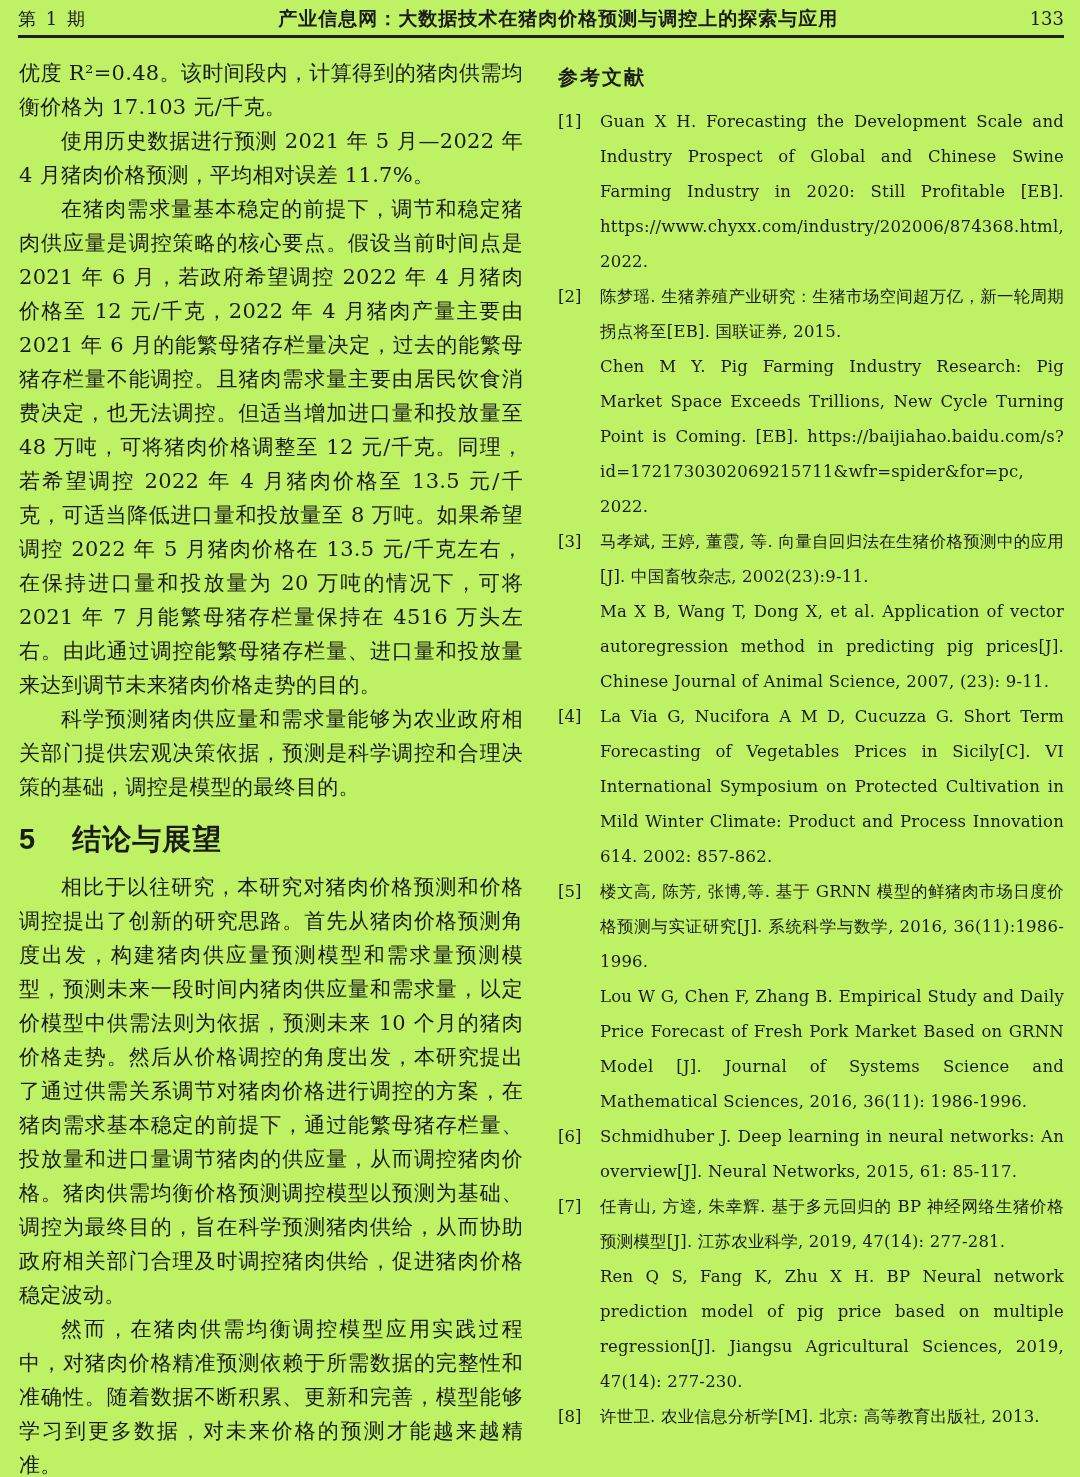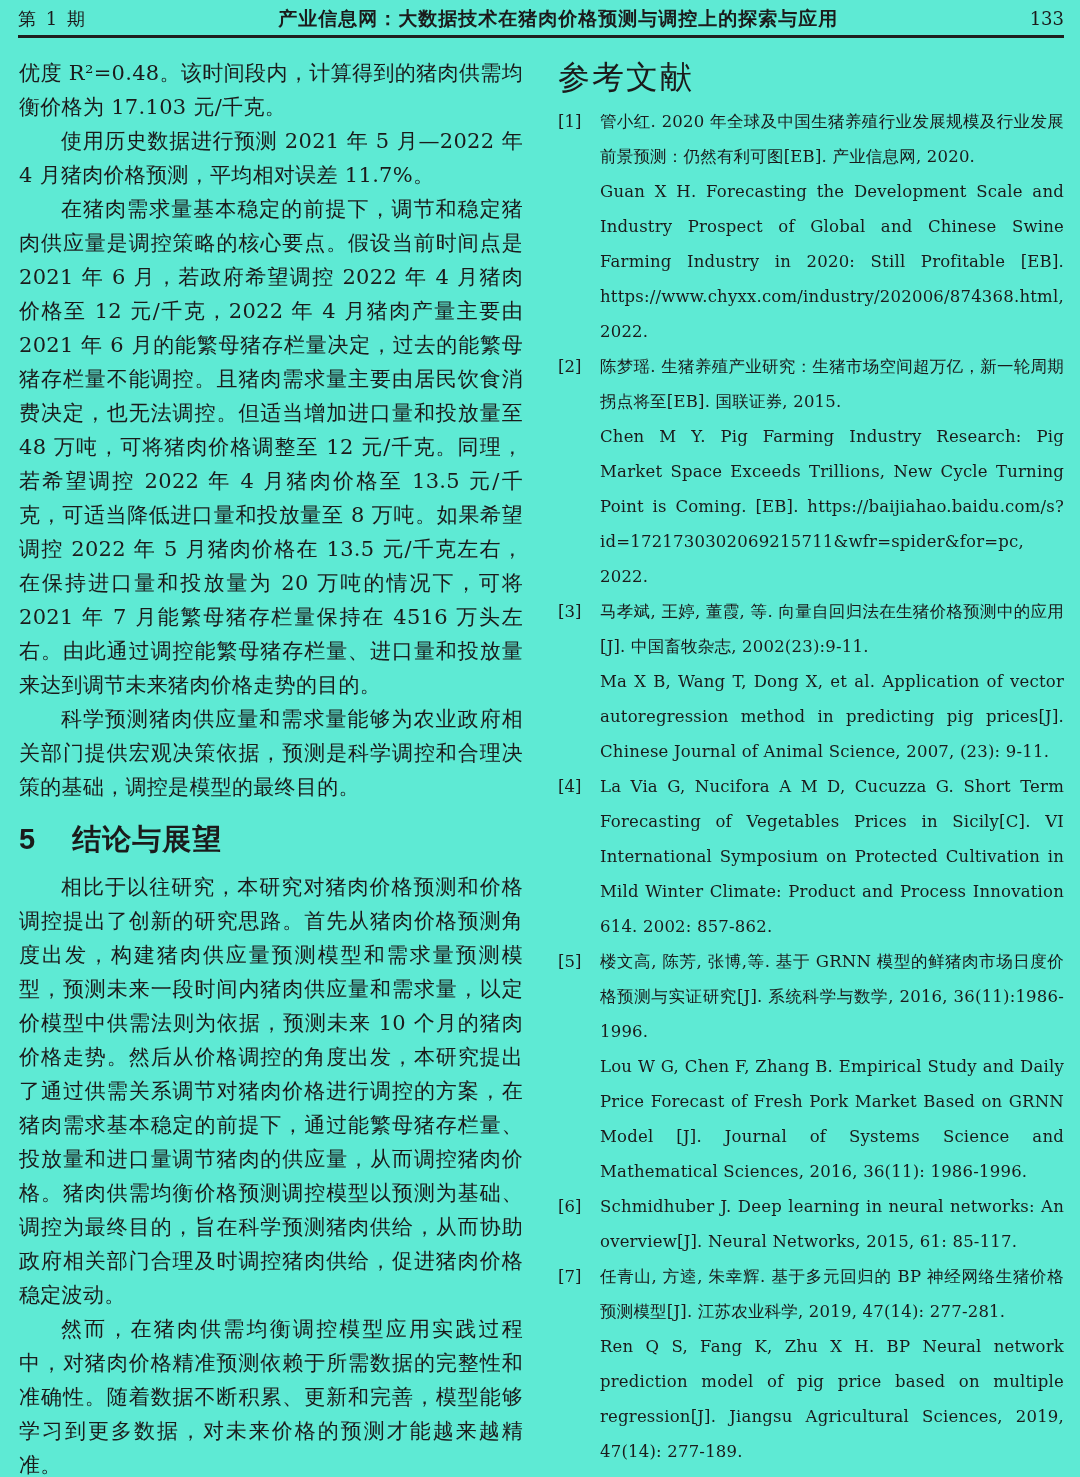--- a/index.html
+++ b/index.html
@@ -2,21 +2,21 @@
 <html lang="zh"><head>
 <meta charset="utf-8">
 <style>
   * { margin: 0; padding: 0; box-sizing: border-box; }
   html, body { background: #ffffff; }
   .page {
     position: relative;
     width: 1080px;
     height: 1477px;
     margin: 0 auto;
-    background: #5eead4;
+    background: #bef264;
     color: #1b1b1b;
     overflow: hidden;
     font-family: "DejaVu Serif", "Liberation Serif", serif;
   }
   
   .page-header {
     position: absolute;
     top: 6px; left: 18px; right: 16px;
     display: flex;
     align-items: baseline;
@@ -70,22 +70,22 @@
     font-weight: bold;
     font-size: 29px;
     line-height: 42px;
     margin: 14px 0 10px 0;
     letter-spacing: 1px;
   }
   .section-number { margin-right: 36px; }
   
   .refs-heading {
     font-family: "Liberation Sans", "DejaVu Sans", sans-serif;
-    font-weight: normal;
-    font-size: 32px;
+    font-weight: bold;
+    font-size: 20px;
     line-height: 34px;
     margin: 4px 0 10px 0;
     letter-spacing: 2px;
   }
   .ref-item {
     display: flex;
     font-size: 16.5px;
     line-height: 35px;
   }
   .ref-label {
@@ -123,21 +123,20 @@
     <p class="body-par indent">相比于以往研究，本研究对猪肉价格预测和价格调控提出了创新的研究思路。首先从猪肉价格预测角度出发，构建猪肉供应量预测模型和需求量预测模型，预测未来一段时间内猪肉供应量和需求量，以定价模型中供需法则为依据，预测未来 10 个月的猪肉价格走势。然后从价格调控的角度出发，本研究提出了通过供需关系调节对猪肉价格进行调控的方案，在猪肉需求基本稳定的前提下，通过能繁母猪存栏量、投放量和进口量调节猪肉的供应量，从而调控猪肉价格。猪肉供需均衡价格预测调控模型以预测为基础、调控为最终目的，旨在科学预测猪肉供给，从而协助政府相关部门合理及时调控猪肉供给，促进猪肉价格稳定波动。</p>
     <p class="body-par indent">然而，在猪肉供需均衡调控模型应用实践过程中，对猪肉价格精准预测依赖于所需数据的完整性和准确性。随着数据不断积累、更新和完善，模型能够学习到更多数据，对未来价格的预测才能越来越精准。</p>
   </div>
 
   <div class="col-right">
     <h2 class="refs-heading">参考文献</h2>
 
     <div class="ref-item">
       <span class="ref-label">[1]</span>
       <div class="ref-body">
-        <div class="ref-zh">管小红. 2020 年全球及中国生猪养殖行业发展规模及行业发展前景预测：仍然有利可图[EB]. 产业信息网, 2020.</div>
         <div class="ref-en">Guan X H. Forecasting the Development Scale and Industry Prospect of Global and Chinese Swine Farming Industry in 2020: Still Profitable [EB]. https://www.chyxx.com/industry/202006/874368.html, 2022.</div>
       </div>
     </div>
 
     <div class="ref-item">
       <span class="ref-label">[2]</span>
       <div class="ref-body">
         <div class="ref-zh">陈梦瑶. 生猪养殖产业研究：生猪市场空间超万亿，新一轮周期拐点将至[EB]. 国联证券, 2015.</div>
         <div class="ref-en">Chen M Y. Pig Farming Industry Research: Pig Market Space Exceeds Trillions, New Cycle Turning Point is Coming. [EB]. https://baijiahao.baidu.com/s?id=1721730302069215711&amp;wfr=spider&amp;for=pc, 2022.</div>
       </div>
@@ -170,21 +169,21 @@
       <span class="ref-label">[6]</span>
       <div class="ref-body">
         <div class="ref-en">Schmidhuber J. Deep learning in neural networks: An overview[J]. Neural Networks, 2015, 61: 85-117.</div>
       </div>
     </div>
 
     <div class="ref-item">
       <span class="ref-label">[7]</span>
       <div class="ref-body">
         <div class="ref-zh">任青山, 方逵, 朱幸辉. 基于多元回归的 BP 神经网络生猪价格预测模型[J]. 江苏农业科学, 2019, 47(14): 277-281.</div>
-        <div class="ref-en">Ren Q S, Fang K, Zhu X H. BP Neural network prediction model of pig price based on multiple regression[J]. Jiangsu Agricultural Sciences, 2019, 47(14): 277-189.</div>
+        <div class="ref-en">Ren Q S, Fang K, Zhu X H. BP Neural network prediction model of pig price based on multiple regression[J]. Jiangsu Agricultural Sciences, 2019, 47(14): 277-230.</div>
       </div>
     </div>
 
     <div class="ref-item">
       <span class="ref-label">[8]</span>
       <div class="ref-body">
         <div class="ref-zh">许世卫. 农业信息分析学[M]. 北京: 高等教育出版社, 2013.</div>
 
       </div>
     </div>

